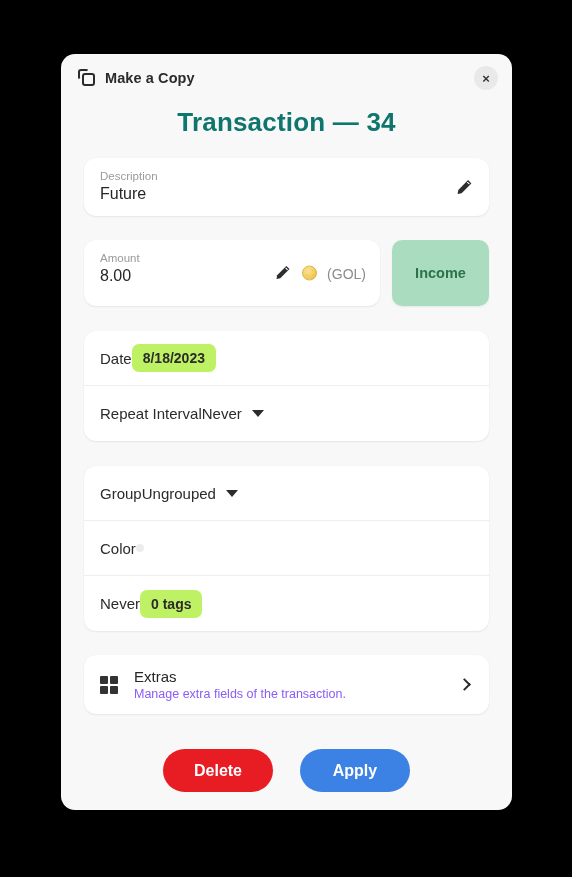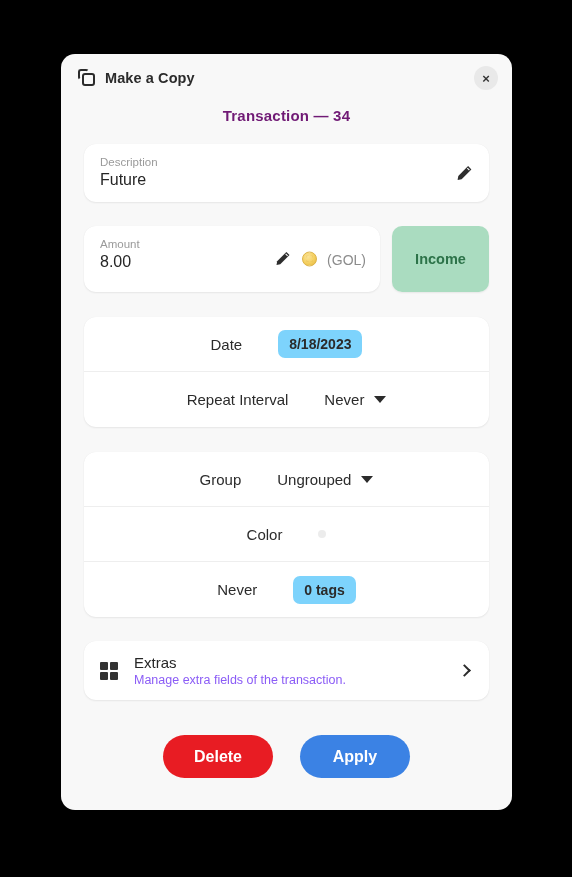--- a/index.html
+++ b/index.html
@@ -84,23 +84,23 @@
     font-size: 13px;
     font-weight: bold;
     color: #333333;
     line-height: 1;
     cursor: pointer;
   }
 
   
   .dialog-title {
     text-align: center;
-    font-size: 15px;
-    font-weight: bold;
-    color: #701a75;
+    font-size: 26px;
+    font-weight: bold;
+    color: #0f766e;
     letter-spacing: 0.2px;
     margin-top: 5px;
     margin-bottom: 20px;
   }
 
   
   .card {
     background: #ffffff;
     border-radius: 12px;
     box-shadow: 0 1px 2px rgba(0,0,0,0.07), 0 0 1px rgba(0,0,0,0.06);
@@ -205,38 +205,37 @@
   }
 
   
   .list-card {
     margin-top: 25px;
     overflow: hidden;
   }
   .list-row {
     display: flex;
     align-items: center;
-    justify-content: center;
+    justify-content: flex-start;
     padding: 0 16px;
     height: 55px;
     border-bottom: 1px solid #eeeeee;
-    gap: 36px;
   }
   .list-row:last-child { border-bottom: none; }
   .row-label {
     font-size: 15px;
     color: #2b2b2b;
   }
   .row-right {
     display: flex;
     align-items: center;
     gap: 10px;
   }
   .pill {
-    background: #7dd3fc;
+    background: #bef264;
     border-radius: 7px;
     padding: 6px 11px;
     font-size: 14px;
     font-weight: bold;
     color: #2b2b2b;
     cursor: pointer;
   }
   .dropdown-value {
     font-size: 15px;
     color: #2b2b2b;

